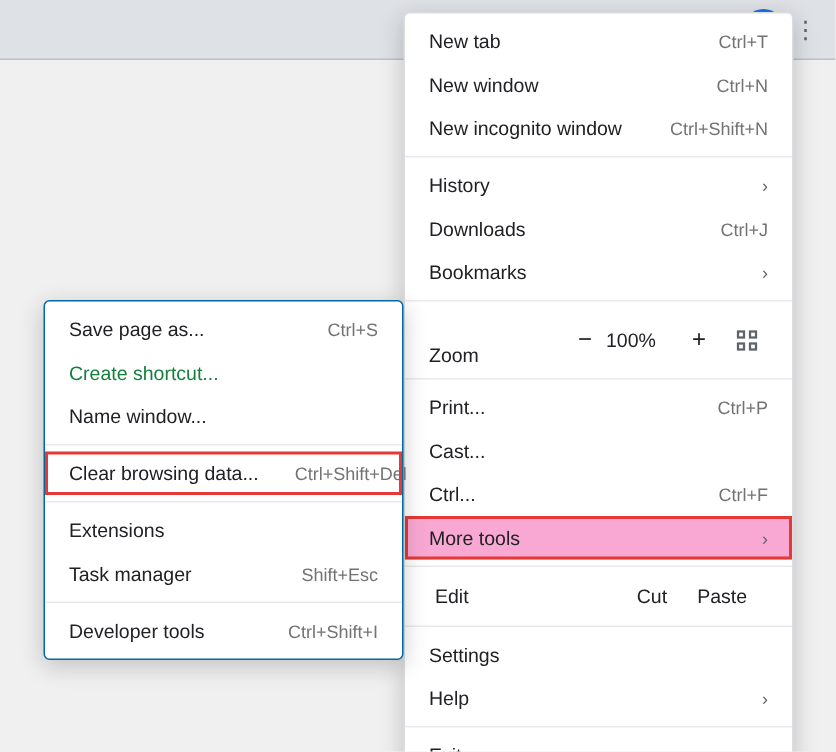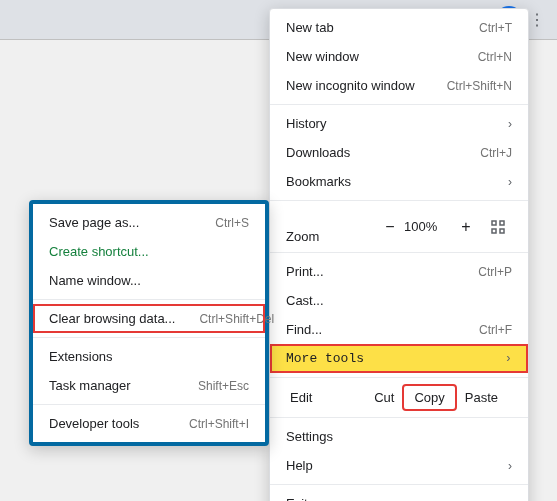--- a/index.html
+++ b/index.html
@@ -118,21 +118,21 @@
       margin-left: 4px;
     }
 
     
     .sub-menu {
       position: absolute;
       top: 200px;
       right: 288px;
       width: 240px;
       background: #fff;
-      border: 4px solid #0369a1;
+      border: 1px solid #0369a1;
       box-shadow: 0 4px 16px rgba(0,0,0,0.2);
       border-radius: 4px;
       z-index: 20;
       padding: 4px 0;
     }
 
     
     .edit-row {
       display: flex;
       align-items: center;
@@ -217,34 +217,33 @@
   <div class="menu-separator"></div>
 
   <div class="menu-item">
     <span class="label">Print...</span>
     <span class="shortcut">Ctrl+P</span>
   </div>
   <div class="menu-item">
     <span class="label">Cast...</span>
   </div>
   <div class="menu-item">
-    <span class="label">Find...</span>
+    <span class="label">Ctrl...</span>
     <span class="shortcut">Ctrl+F</span>
   </div>
-  <div class="menu-item highlighted" style="outline: 2px solid #e53935; outline-offset: -2px; background: #fde047; font-family: Liberation Mono, monospace;">
+  <div class="menu-item highlighted" style="outline: 2px solid #e53935; outline-offset: -2px; background: #f9a8d4;">
     <span class="label">More tools</span>
     <span class="arrow">›</span>
   </div>
 
   <div class="menu-separator"></div>
 
   <div class="edit-row">
     <span class="edit-label">Edit</span>
     <div class="edit-btn">Cut</div>
-    <div class="edit-btn copy-btn">Copy</div>
     <div class="edit-btn">Paste</div>
   </div>
 
   <div class="menu-separator"></div>
 
   <div class="menu-item">
     <span class="label">Settings</span>
   </div>
   <div class="menu-item">
     <span class="label">Help</span>

